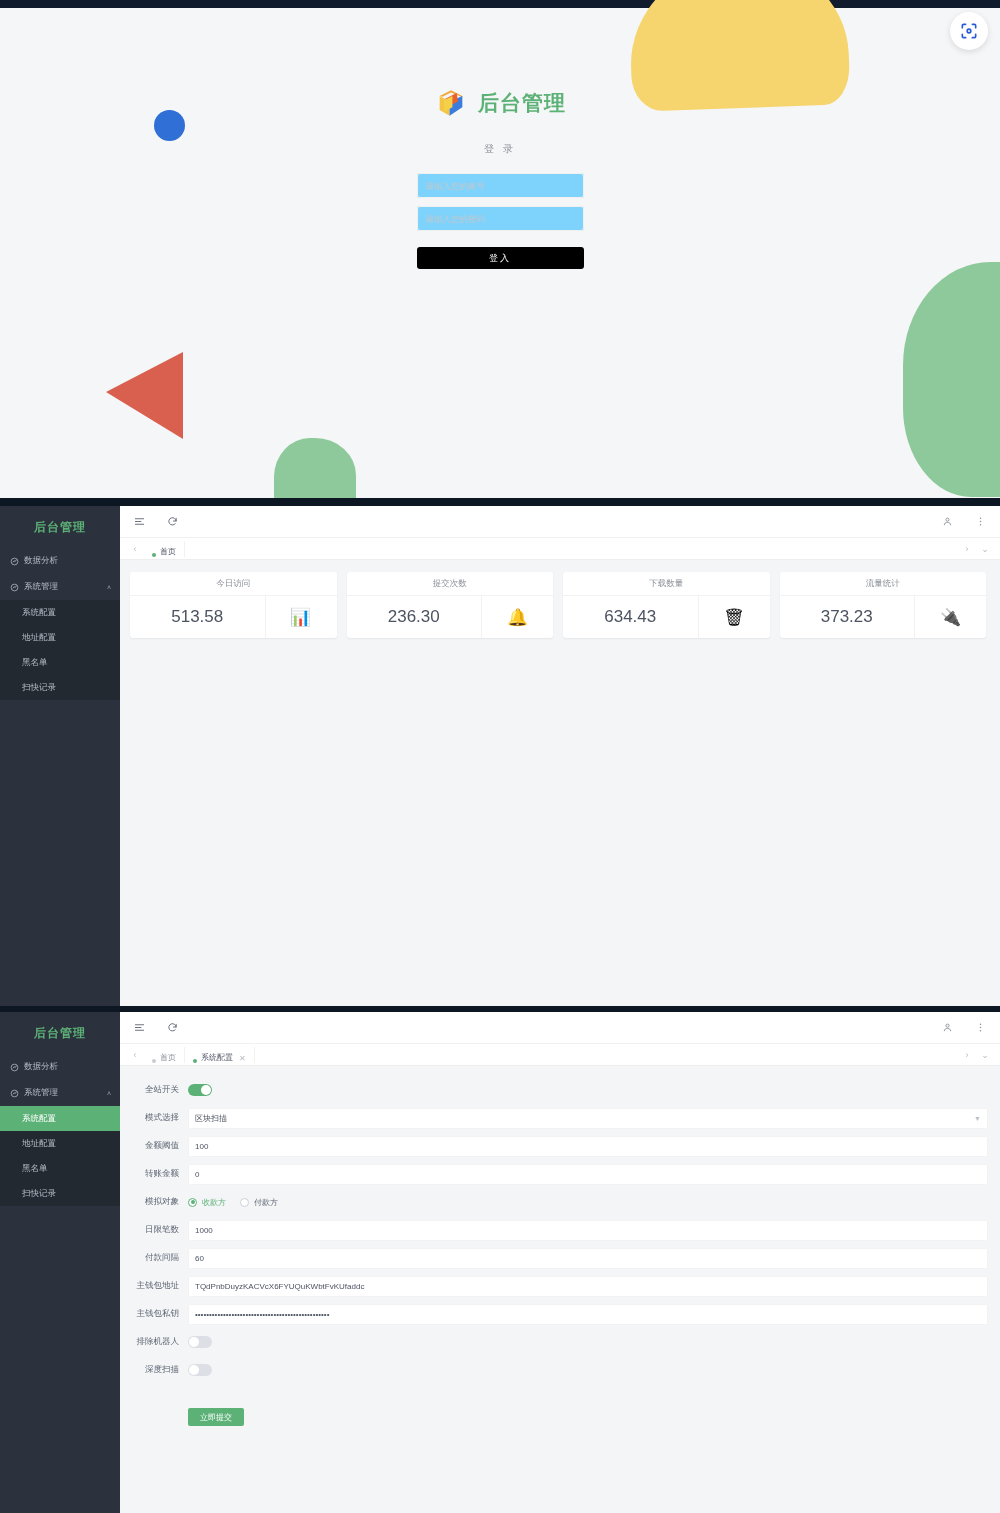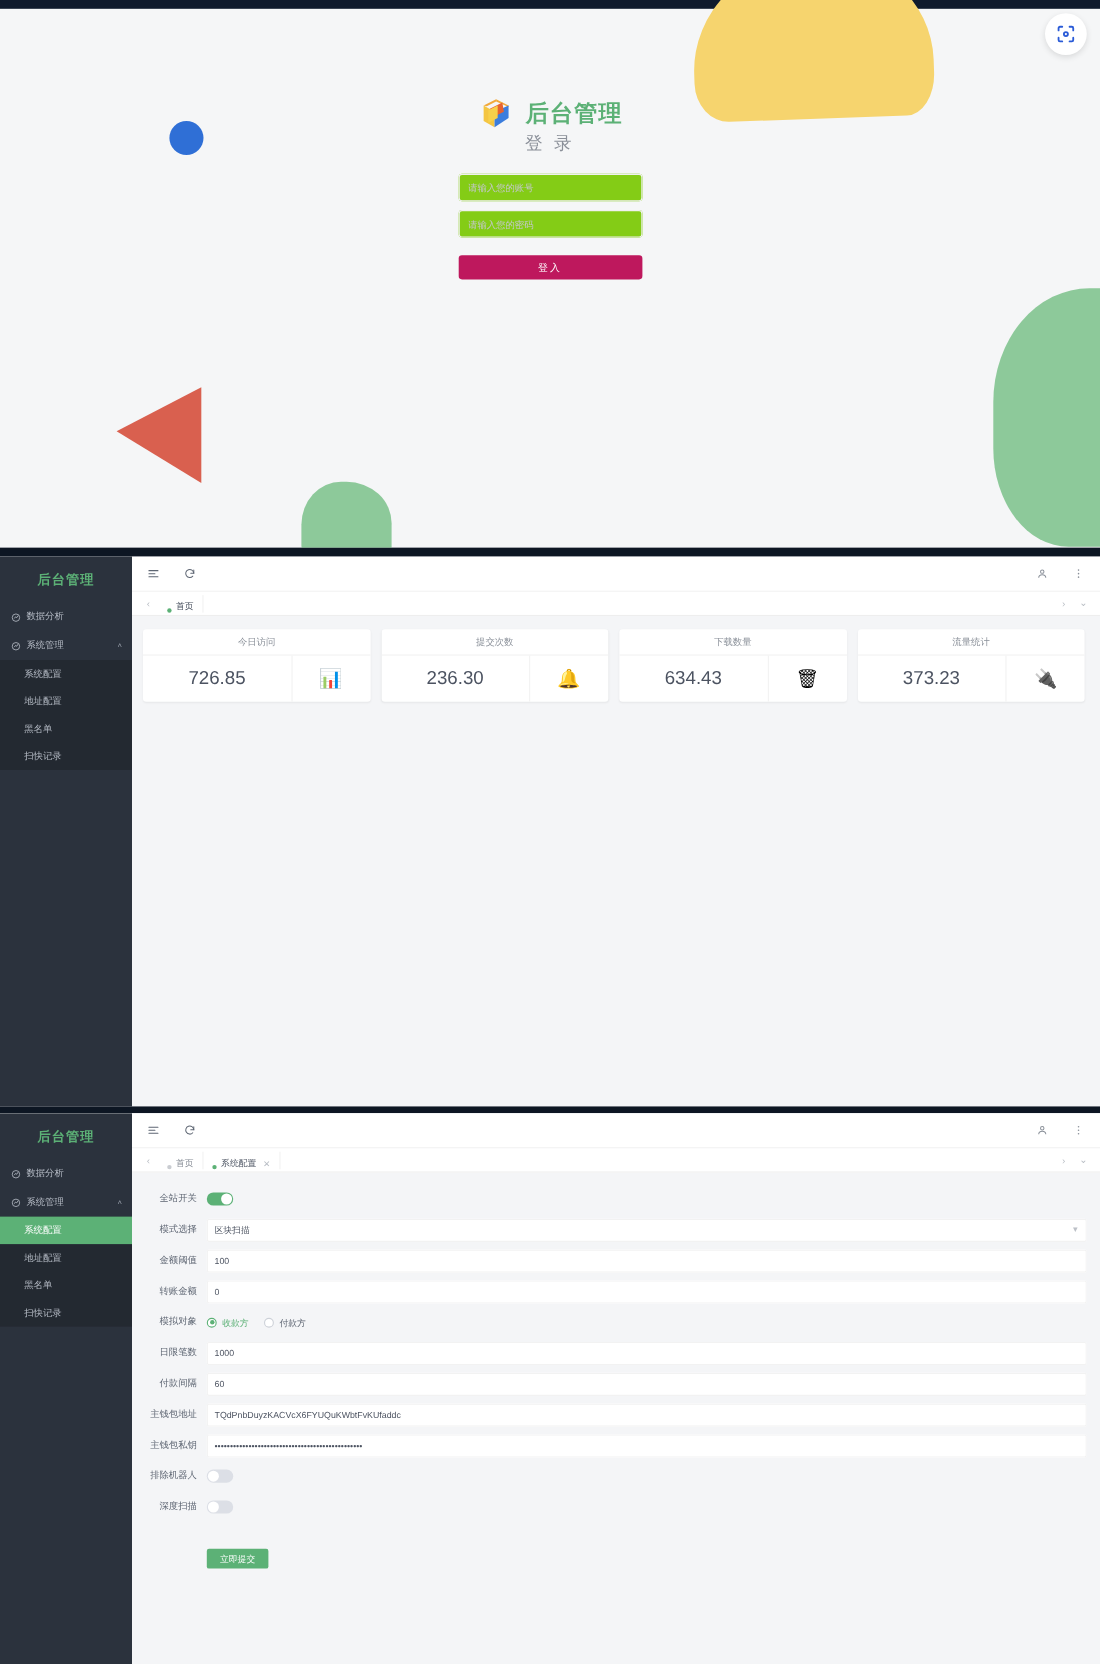--- a/index.html
+++ b/index.html
@@ -52,31 +52,31 @@
     display:flex; align-items:center; justify-content:center;
     cursor:pointer;
   }
   .login-wrap {
     position:absolute; left:0; top:86px; width:1000px;
     display:flex; flex-direction:column; align-items:center;
   }
   .brand-row { display:flex; align-items:center; gap:10px; }
   .brand-logo { width:34px; height:34px; position:relative; }
   .brand-title { font-size:21px; font-weight:bold; color:#5cb176; letter-spacing:1px; }
-  .login-sub { font-size:16px; color:#8b9099; letter-spacing:3px; }
+  .login-sub { margin-top:22px; font-size:10px; color:#8b9099; letter-spacing:3px; }
   .login-form { margin-top:17px; width:167px; display:flex; flex-direction:column; gap:8px; }
   .login-input {
-    width:167px; height:25px; background:#84cc16; border:none; border-radius:3px;
+    width:167px; height:25px; background:#7dd3fc; border:none; border-radius:3px;
     padding:0 9px; font-size:8.5px; color:#333;
     font-family:"Liberation Sans", sans-serif;
     box-shadow: inset 0 0 0 1px #f0f0f0;
   }
   .login-input::placeholder { color:#c4c7cc; }
   .login-btn {
-    margin-top:8px; width:167px; height:22px; background:#be185d; color:#fff;
+    margin-top:8px; width:167px; height:22px; background:#000000; color:#fff;
     border:none; border-radius:3px; font-size:9px; letter-spacing:2px; cursor:pointer;
     font-family:"Liberation Sans", sans-serif;
   }
 
   
   .admin { position:absolute; left:0; width:1000px; background:#f4f5f7; overflow:hidden; }
   .admin2 { top:506px; height:500px; }
   .admin3 { top:1012px; height:501px; }
 
   .aside {
@@ -314,21 +314,21 @@
         </div>
         <span class="spacer"></span>
         <span class="tab-arrow">›</span>
         <span class="tab-arrow">⌄</span>
       </div>
 
       <div class="cards">
         <div class="card">
           <div class="card-head">今日访问</div>
           <div class="card-body">
-            <div class="card-val">726.85</div>
+            <div class="card-val">513.58</div>
             <div class="card-icon">📊</div>
           </div>
         </div>
         <div class="card">
           <div class="card-head">提交次数</div>
           <div class="card-body">
             <div class="card-val">236.30</div>
             <div class="card-icon">🔔</div>
           </div>
         </div>

